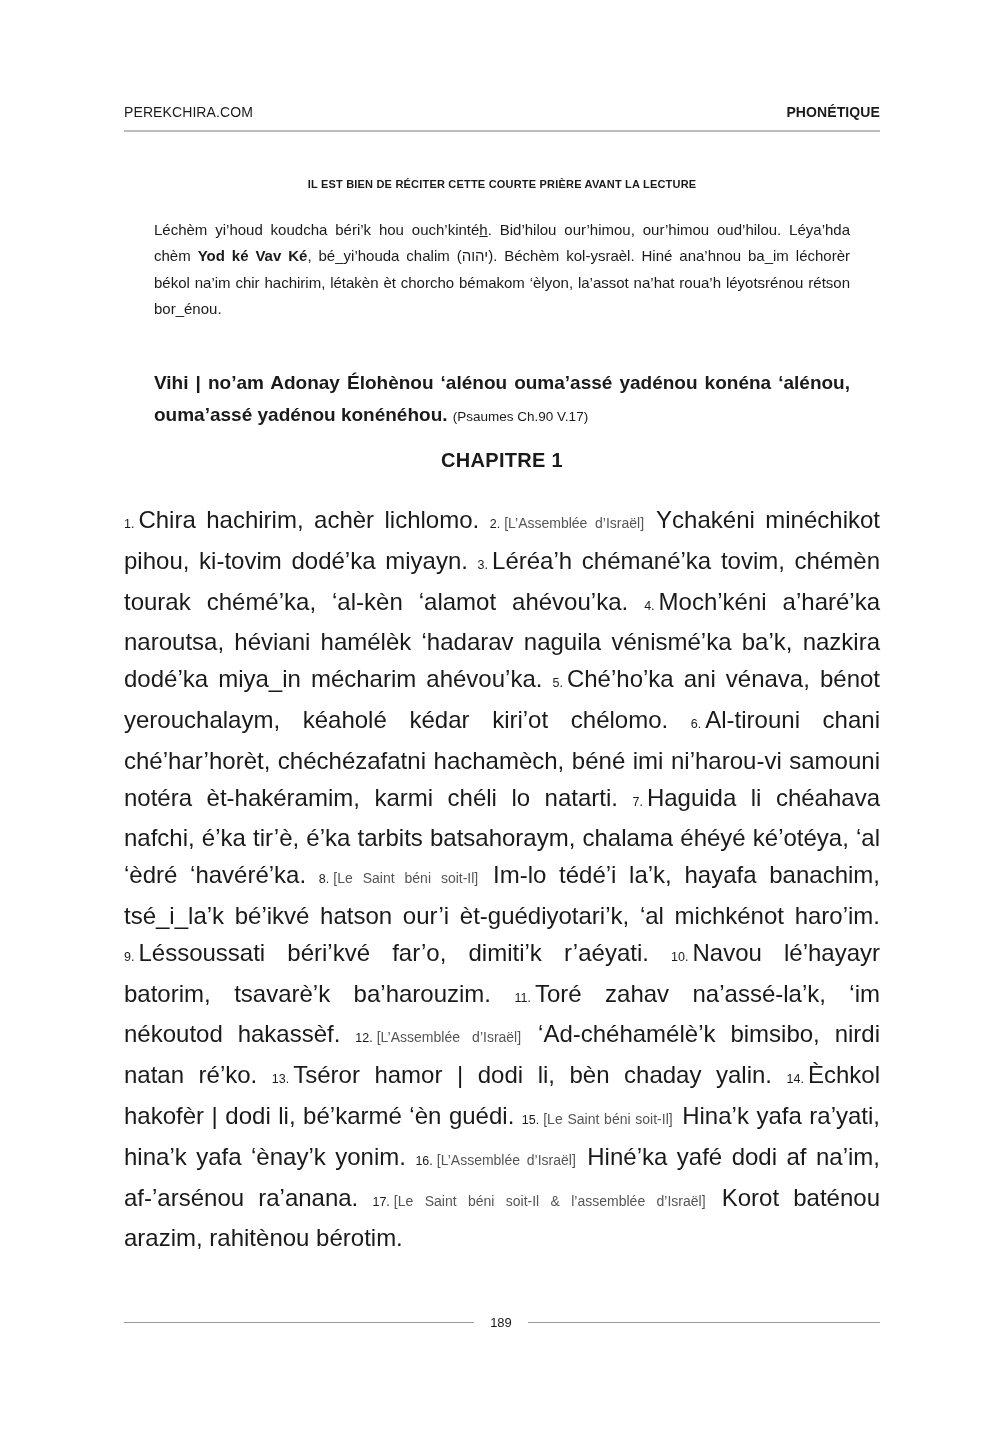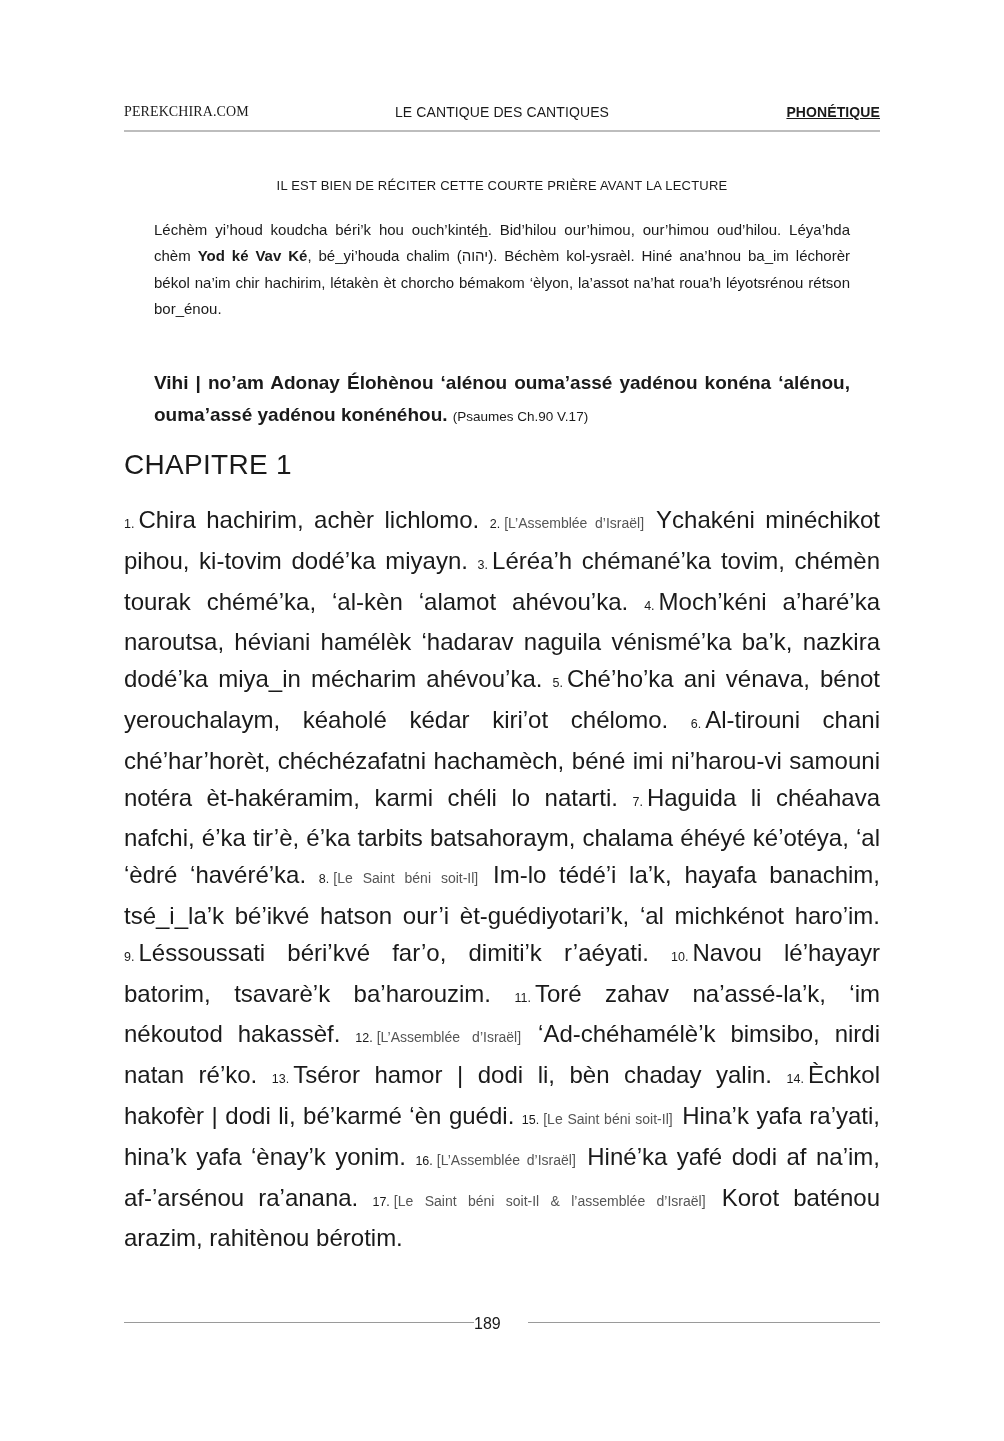--- a/index.html
+++ b/index.html
@@ -4,68 +4,67 @@
   <style>
     html, body { margin: 0; padding: 0; background: #ffffff; }
     body {
       width: 1004px; height: 1441px; position: relative; overflow: hidden;
       font-family: "Liberation Sans", "DejaVu Sans", sans-serif; color: #1a1a1a;
     }
     .header {
       position: absolute; left: 124px; top: 104px; width: 756px; height: 20px;
       font-size: 14px; color: #1a1a1a; letter-spacing: 0.1px;
     }
-    .header .left { position: absolute; left: 0; top: 0; font-family: Liberation Serif, serif; }
+    .header .left { position: absolute; left: 0; top: 0; }
     .header .center { position: absolute; left: 0; right: 0; top: 0; text-align: center; }
-    .header .right { position: absolute; right: 0; top: 0; font-weight: bold; text-decoration: underline; }
+    .header .right { position: absolute; right: 0; top: 0; font-weight: bold; }
     .header-rule {
       position: absolute; left: 124px; top: 130px; width: 756px; height: 2px; background: #bdbdbd;
     }
     .intro-title {
       position: absolute; left: 124px; top: 178px; width: 756px; text-align: center;
-      font-size: 13px; font-weight: normal; letter-spacing: 0.2px;
+      font-size: 11px; font-weight: bold; letter-spacing: 0.2px;
     }
     .prayer {
       position: absolute; left: 154px; top: 217px; width: 696px;
       font-size: 15px; line-height: 26.3px; text-align: justify;
     }
     .prayer b { font-weight: bold; }
     .prayer u { text-decoration: underline; }
     .verse-psalm {
       position: absolute; left: 154px; top: 367px; width: 696px;
       font-size: 19px; line-height: 32px; font-weight: bold; text-align: justify;
     }
     .verse-psalm .ref { font-weight: normal; font-size: 13.5px; }
     .chapter-title {
-      position: absolute; left: 124px; top: 449px; width: 756px; 
-      font-size: 28px; font-weight: normal; letter-spacing: 0.3px;
+      position: absolute; left: 124px; top: 449px; width: 756px; text-align: center;
+      font-size: 20px; font-weight: bold; letter-spacing: 0.3px;
     }
     .chapter-body {
       position: absolute; left: 124px; top: 502px; width: 756px;
       font-size: 24px; line-height: 36.8px; text-align: justify;
     }
     .vnum { font-size: 12.5px; color: #1a1a1a; margin-right: 4px; }
     .speaker { font-size: 14px; color: #555555; margin-right: 2px; margin-top: 11px; }
     .footer-rule-left {
       position: absolute; left: 124px; top: 1322px; width: 350px; height: 1px; background: #9a9a9a;
     }
     .footer-rule-right {
       position: absolute; left: 528px; top: 1322px; width: 352px; height: 1px; background: #9a9a9a;
     }
     .page-number {
-      position: absolute; left: 474px; top: 1315px; width: 54px; 
-      font-size: 16px; color: #1a1a1a;
+      position: absolute; left: 474px; top: 1315px; width: 54px; text-align: center;
+      font-size: 13px; color: #1a1a1a;
     }
   </style>
 </head>
 <body>
 
 <div class="header">
   <span class="left">PEREKCHIRA.COM</span>
-  <span class="center">LE CANTIQUE DES CANTIQUES</span>
   <span class="right">PHONÉTIQUE</span>
 </div>
 <div class="header-rule"></div>
 
 <div class="intro-title">IL EST BIEN DE RÉCITER CETTE COURTE PRIÈRE AVANT LA LECTURE</div>
 
 <div class="prayer"><span>Léchèm yi’houd koudcha béri’k hou ouch’kinté</span><u>h</u><span>. Bid’hilou our’himou, our’himou oud’hilou. Léya’hda chèm </span><b>Yod ké Vav Ké</b><span>, bé_yi’houda chalim (יהוה). Béchèm kol-ysraèl. Hiné ana’hnou ba_im léchorèr békol na’im chir hachirim, létakèn èt chorcho bémakom ‘èlyon, la’assot na’hat roua’h léyotsrénou rétson bor_énou.</span></div>
 
 <div class="verse-psalm"><span>Vihi | no’am Adonay Élohènou ‘alénou ouma’assé yadénou konéna ‘alénou, ouma’assé yadénou konénéhou.</span> <span class="ref">(Psaumes Ch.90 V.17)</span></div>
 

